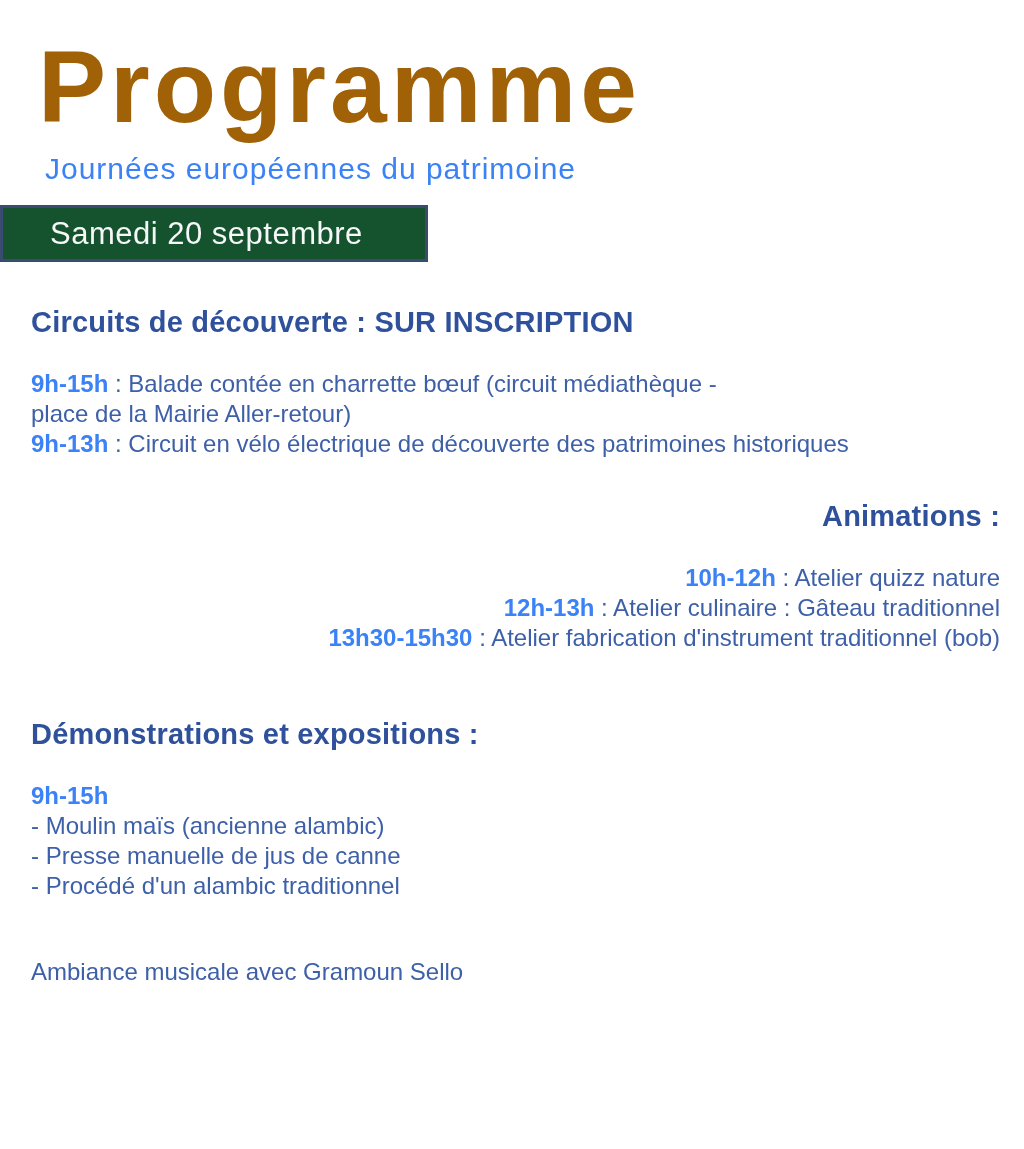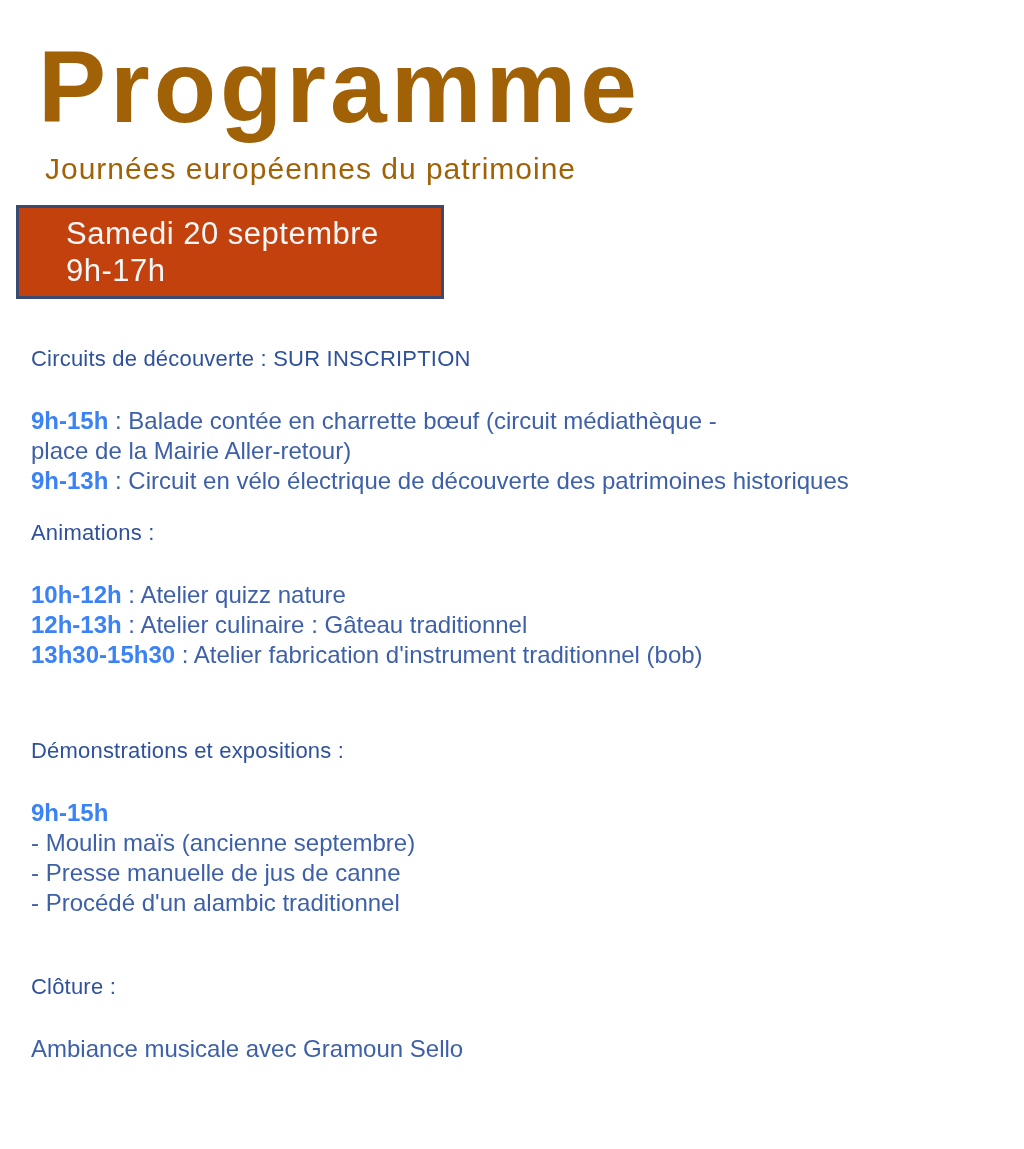--- a/index.html
+++ b/index.html
@@ -22,74 +22,72 @@
     line-height: 106px;
     font-weight: bold;
     letter-spacing: 4px;
     color: #a16207;
   }
   .page-subtitle {
     margin: 12px 0 0 7px;
     font-size: 30px;
     line-height: 34px;
     letter-spacing: 1px;
-    color: #a16207;
+    color: #3b82f6;
   }
   .banner {
     margin-top: 19px;
     width: 428px;
     box-sizing: border-box;
-    background: #c2410c;
+    background: #14532d;
     border: 3px solid #3a4b72;
     padding: 7px 10px 7px 47px;
     color: #f6f7f9;
     font-size: 31px;
     line-height: 37px;
     letter-spacing: 0.5px;
-    margin-left: 16px;
   }
   .banner div { white-space: nowrap; }
   .content {
     padding: 47px 24px 0 31px;
     color: #3e60a9;
   }
   .section-heading {
     margin: 0 0 34px 0;
-    font-size: 22px;
+    font-size: 29px;
     line-height: 26px;
-    font-weight: normal;
+    font-weight: bold;
     letter-spacing: 0.2px;
     color: #2f519b;
   }
   .line {
     margin: 0;
     font-size: 24px;
     line-height: 30px;
     white-space: pre-wrap;
     color: #3e60a9;
   }
   .time {
     font-weight: bold;
     color: #3b82f6;
   }
-  .sec-animations { margin-top: 24px; }
+  .sec-animations { margin-top: 44px; text-align: right; }
   .sec-demos     { margin-top: 68px; }
   .sec-cloture   { margin-top: 56px; }
 </style>
 </head>
 <body>
 
 <div class="header">
   <h1 class="page-title">Programme</h1>
   <div class="page-subtitle">Journées européennes du patrimoine</div>
 </div>
 
 <div class="banner">
   <div>Samedi 20 septembre</div>
-  <div>9h-17h</div>
 </div>
 
 <div class="content">
 
   <section class="sec-circuits">
     <h2 class="section-heading">Circuits de découverte : SUR INSCRIPTION</h2>
     <p class="line"><span class="time">9h-15h</span><span> : Balade contée en charrette bœuf (circuit médiathèque -</span></p>
     <p class="line"><span>place de la Mairie Aller-retour)</span></p>
     <p class="line"><span class="time">9h-13h</span><span> : Circuit en vélo électrique de découverte des patrimoines historiques</span></p>
   </section>
@@ -97,23 +95,22 @@
   <section class="sec-animations">
     <h2 class="section-heading">Animations :</h2>
     <p class="line"><span class="time">10h-12h</span><span> : Atelier quizz nature</span></p>
     <p class="line"><span class="time">12h-13h</span><span> : Atelier culinaire : Gâteau traditionnel</span></p>
     <p class="line"><span class="time">13h30-15h30</span><span> : Atelier fabrication d'instrument traditionnel (bob)</span></p>
   </section>
 
   <section class="sec-demos">
     <h2 class="section-heading">Démonstrations et expositions :</h2>
     <p class="line"><span class="time">9h-15h</span></p>
-    <p class="line"><span>- Moulin maïs (ancienne septembre)</span></p>
+    <p class="line"><span>- Moulin maïs (ancienne alambic)</span></p>
     <p class="line"><span>- Presse manuelle de jus de canne</span></p>
     <p class="line"><span>- Procédé d'un alambic traditionnel</span></p>
   </section>
 
   <section class="sec-cloture">
-    <h2 class="section-heading">Clôture :</h2>
     <p class="line"><span>Ambiance musicale avec Gramoun Sello</span></p>
   </section>
 
 </div>
 
 </body></html>

